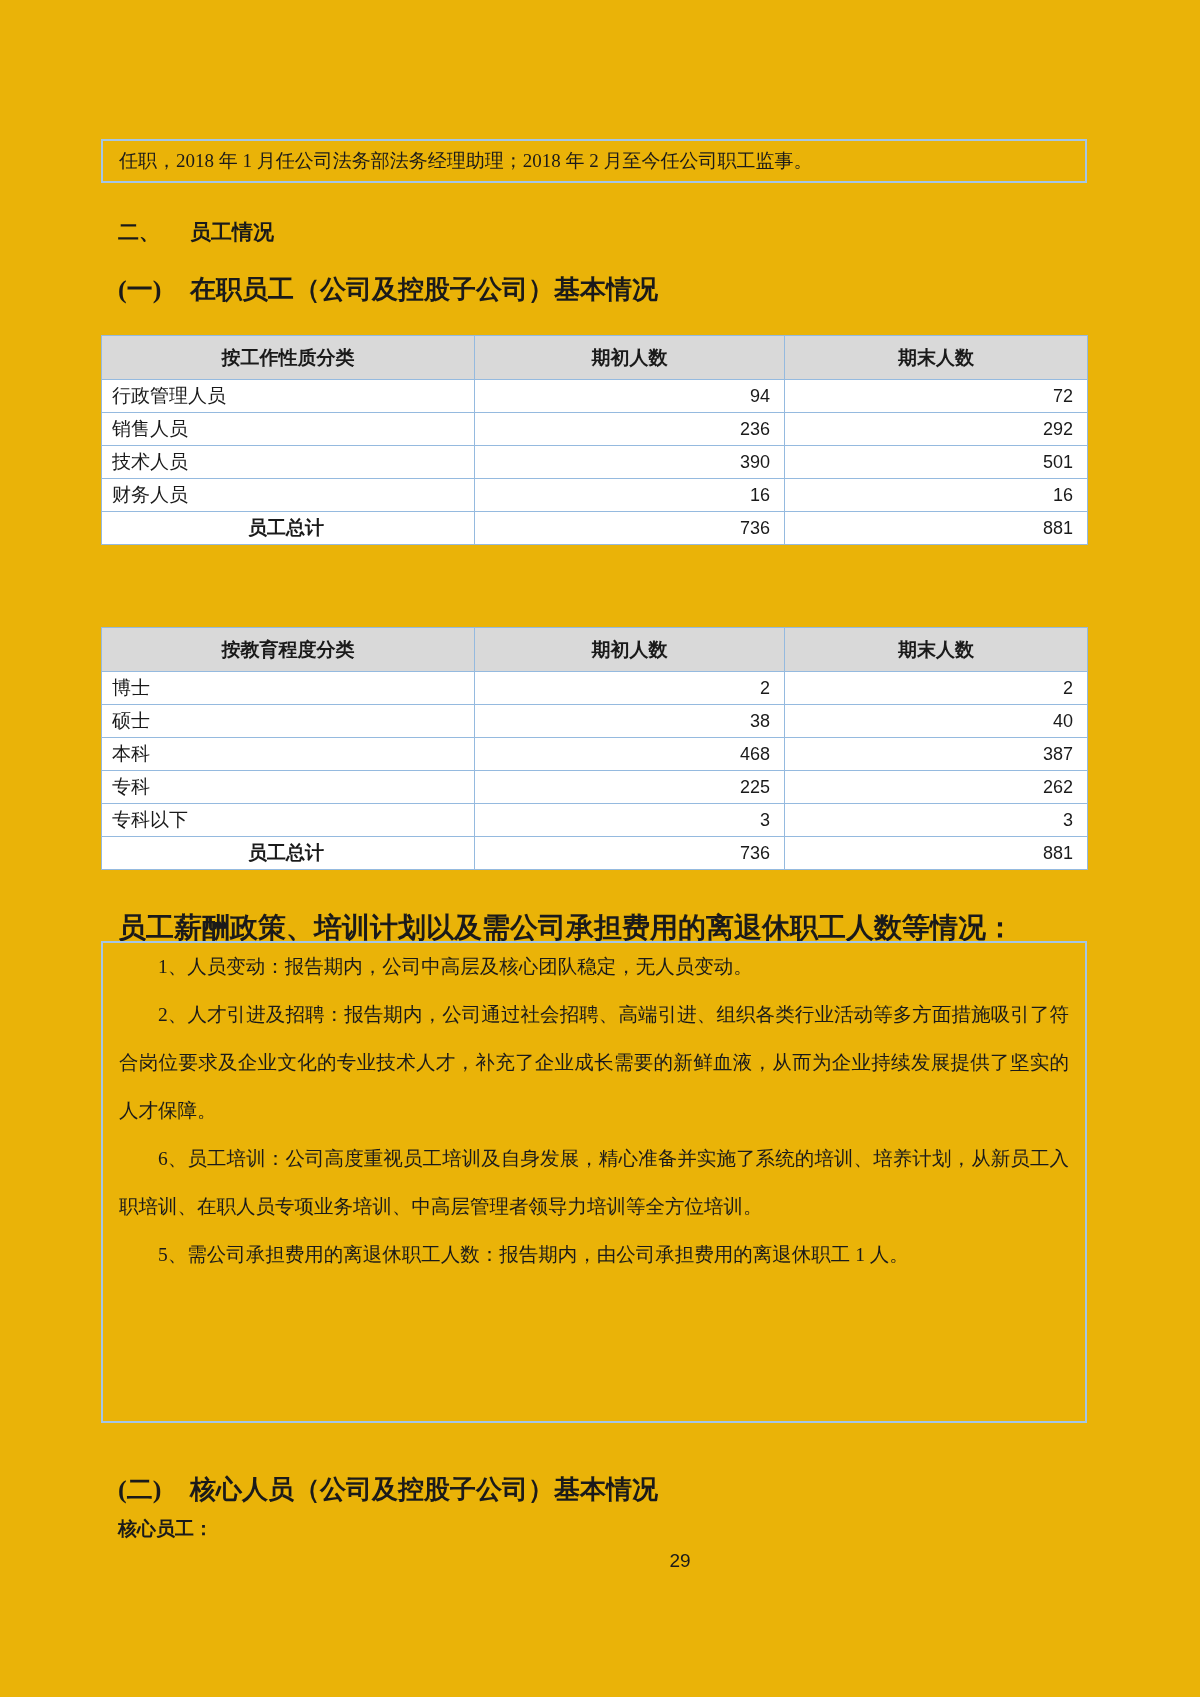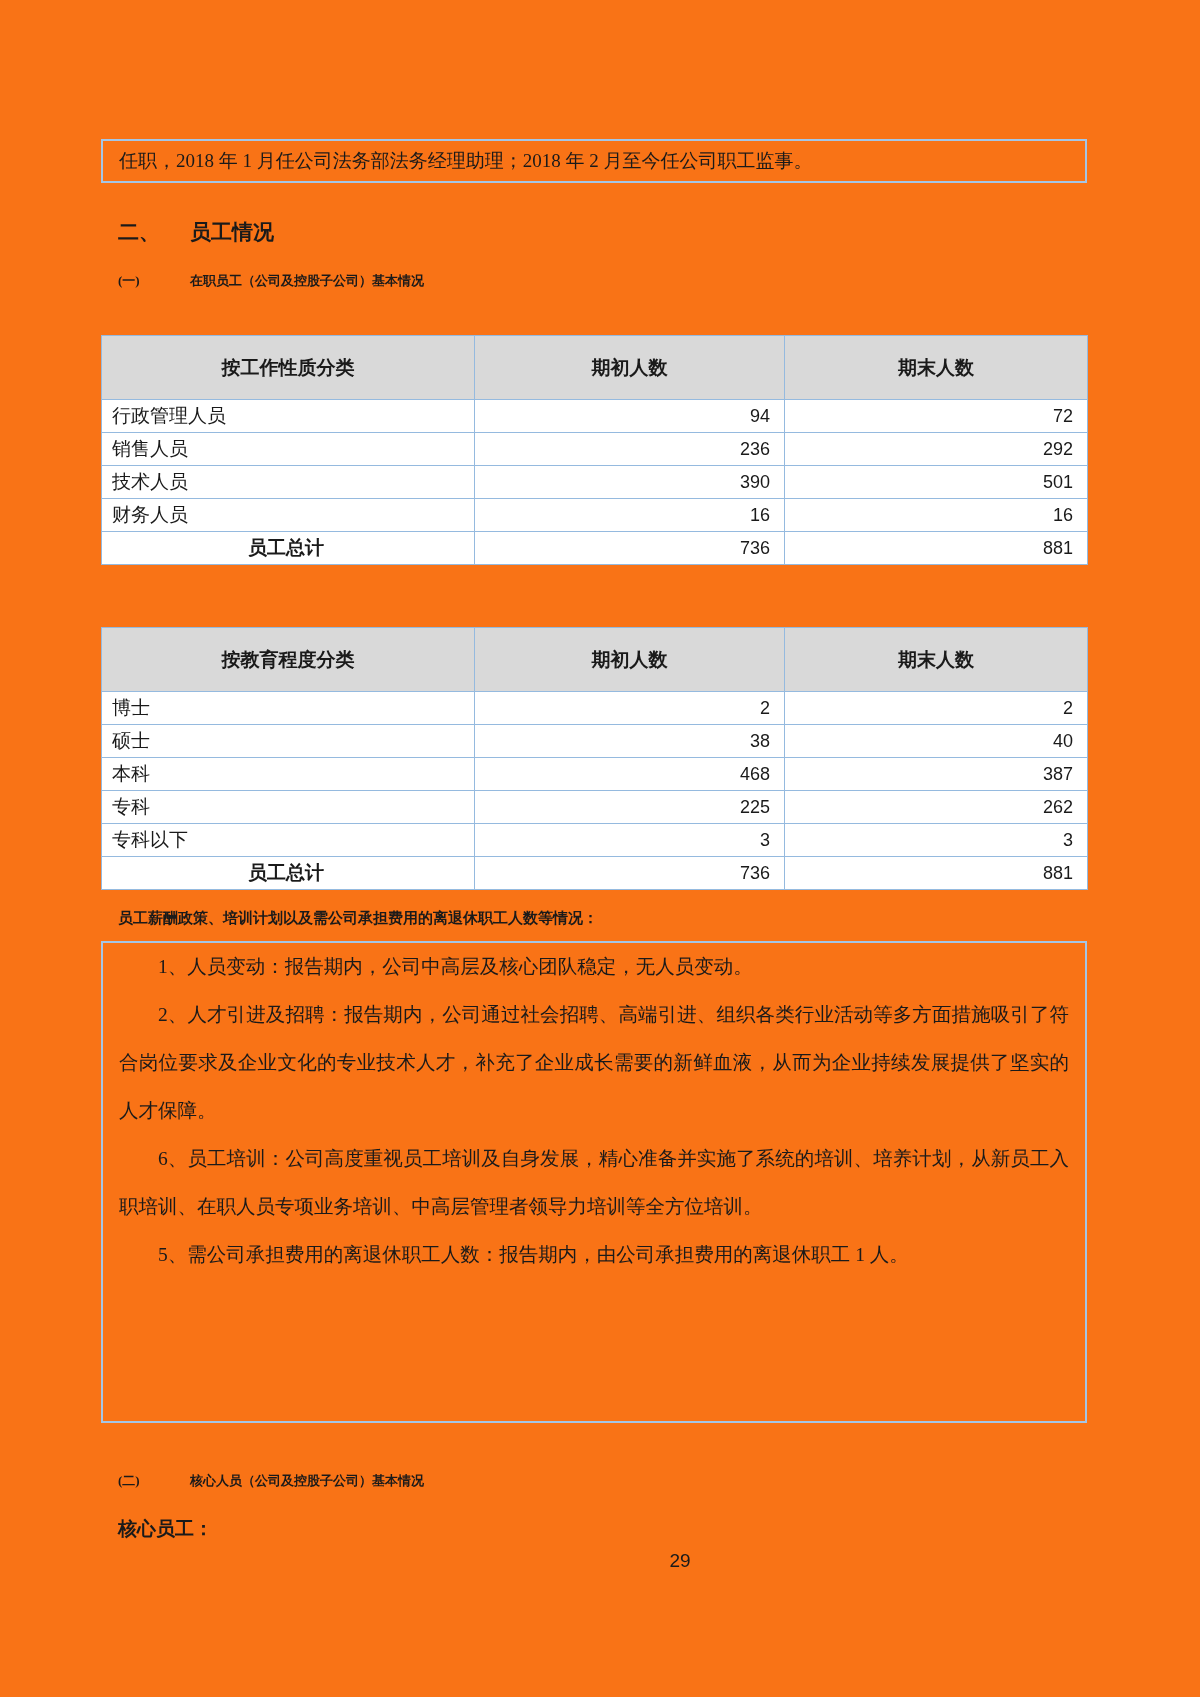--- a/index.html
+++ b/index.html
@@ -1,71 +1,71 @@
 <!DOCTYPE html>
 <html><head>
 <meta charset="utf-8">
 <style>
   html,body { margin:0; padding:0; background:#ffffff; }
   .page {
     position:relative;
     width:1200px;
     height:1697px;
-    background:#f97316;
+    background:#eab308;
     font-family:"Liberation Serif","DejaVu Serif",serif;
     color:#1a1a1a;
     overflow:hidden;
   }
   
   .top-note {
     position:absolute; left:101px; top:139px;
     width:986px; height:44px; box-sizing:border-box;
     border:2px solid #a5c6e6;
     display:flex; align-items:center;
     padding:0 16px; font-size:19px;
   }
   
   .h-row { position:absolute; left:118px; white-space:nowrap; }
   .h-main { top:218px; font-size:21px; font-weight:bold; }
-  .h-sub  { font-size:13px; font-weight:bold; }
+  .h-sub  { font-size:26px; font-weight:bold; }
   .h-sub1 { top:272px; }
   .h-sub2 { top:1472px; }
   .h-num { display:inline-block; width:72px; }
   
   table.emp {
     position:absolute; left:101px; width:986px;
     border-collapse:collapse; table-layout:fixed;
     font-size:19px;
   }
   .t1 { top:335px; }
   .t2 { top:627px; }
   col.c1 { width:373px; } col.c2 { width:310px; } col.c3 { width:303px; }
   table.emp th {
     background:#d9d9d9;
     border:1.5px solid #95badf;
     font-weight:bold; text-align:center;
-    height:31px; padding:16px;
+    height:31px; padding:6px;
   }
   table.emp td {
     border:1.5px solid #95badf;
     height:32px; padding:0 14px 0 10px;
     background:#ffffff;
   }
   td.num {
     text-align:right;
     font-family:"Liberation Sans","DejaVu Sans",sans-serif;
     font-size:18px;
   }
   .t1 td.lbl { text-align:left; }
   .t2 td.lbl { }
   tr.total td.lbl { text-align:center; font-weight:bold; }
   
   .policy-title {
     position:absolute; left:118px; top:909px;
-    font-size:15px; font-weight:bold; white-space:nowrap;
+    font-size:28px; font-weight:bold; white-space:nowrap;
   }
   .policy-box {
     position:absolute; left:101px; top:941px;
     width:986px; height:482px; box-sizing:border-box;
     border:2px solid #a5c6e6;
     padding:0 16px; font-size:19.5px; line-height:48px;
     text-align:justify;
   }
   .policy-box p { margin:0; text-indent:2em; }
   .core-label {

